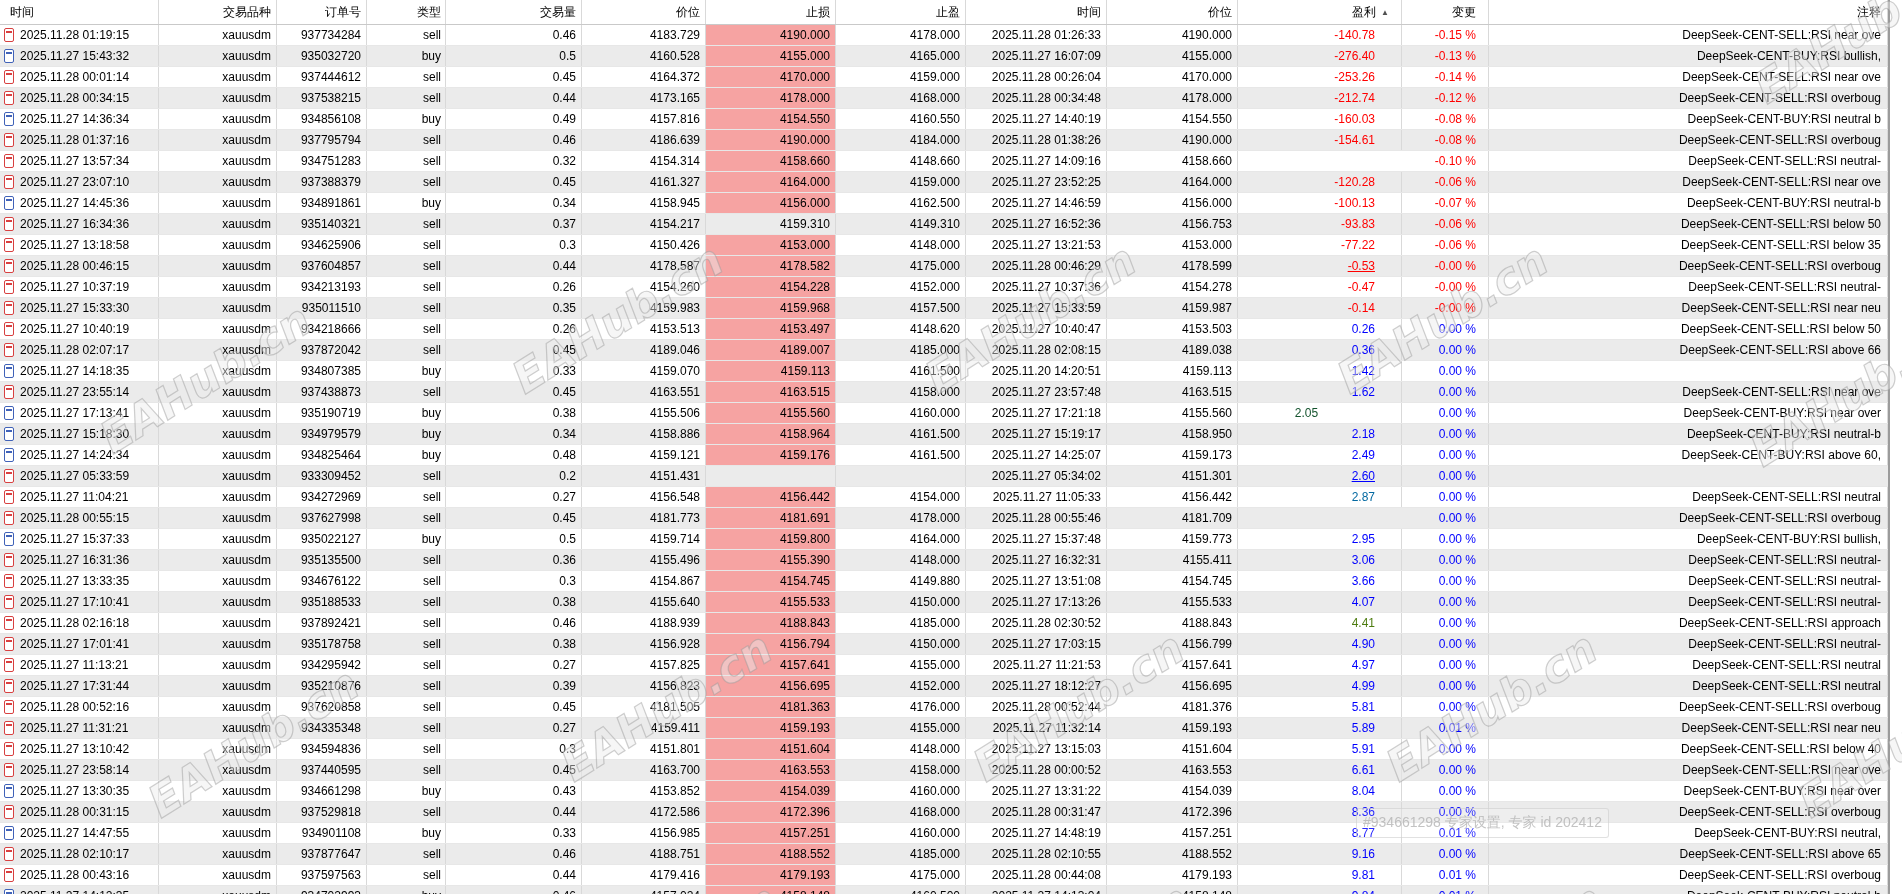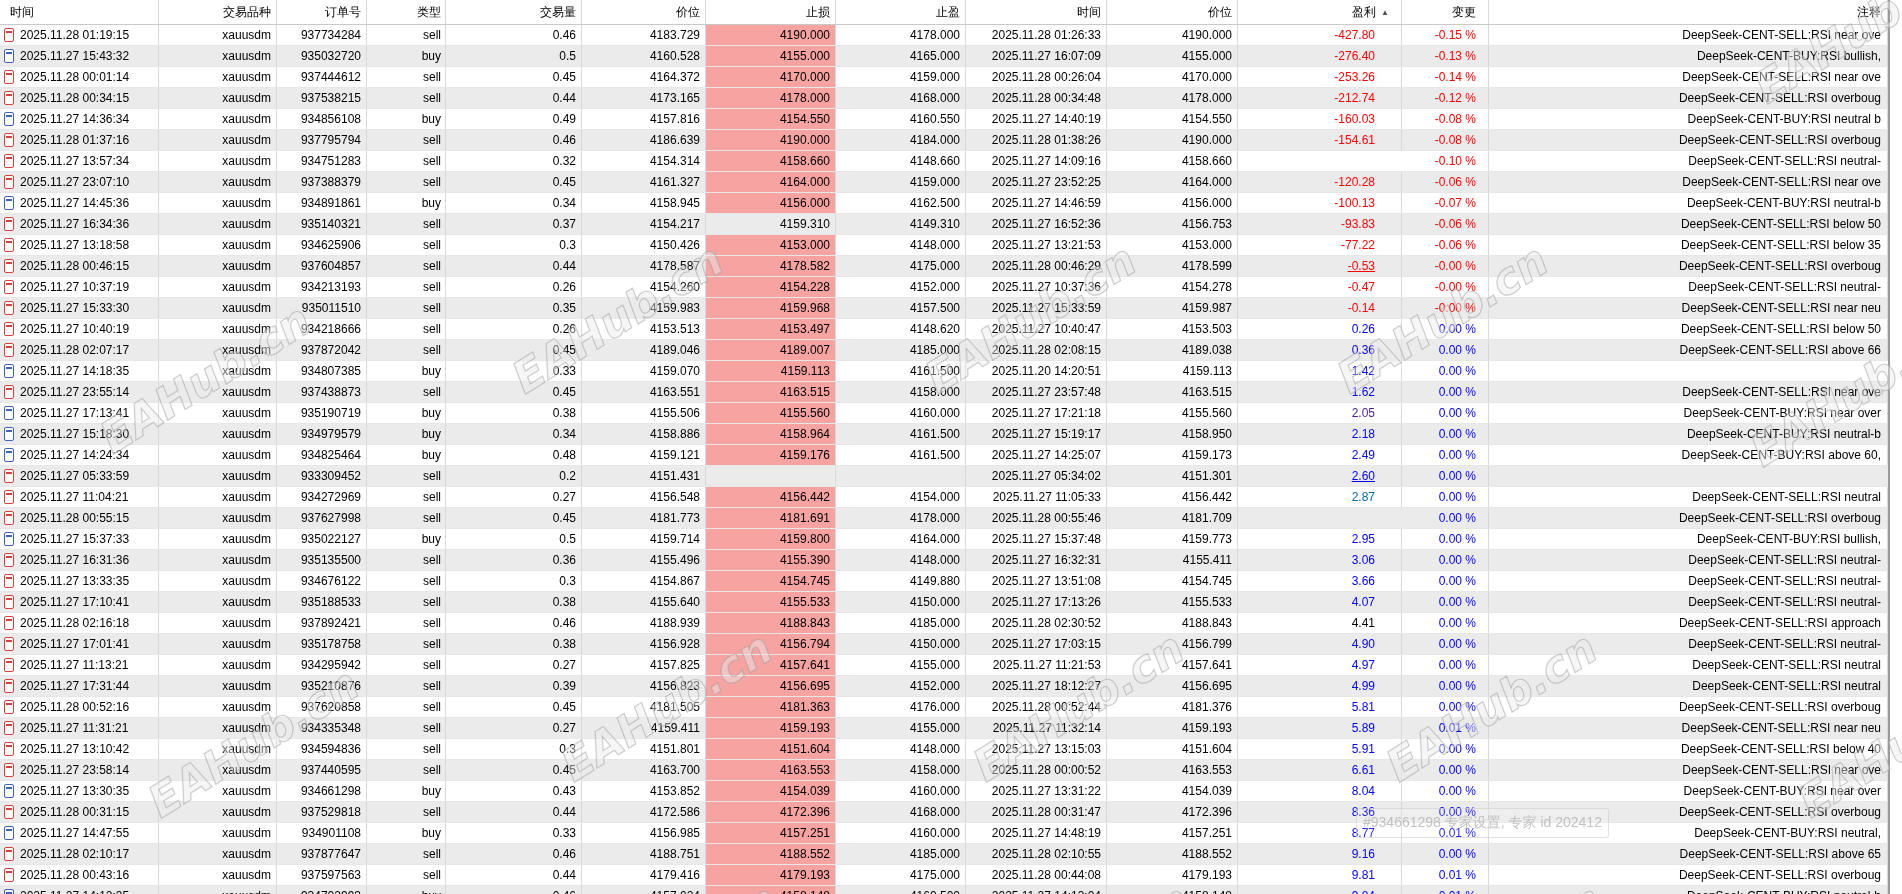--- a/index.html
+++ b/index.html
@@ -80,21 +80,21 @@
           </div>
           <div class="cell c2 r">xauusdm</div>
           <div class="cell c3 r">937734284</div>
           <div class="cell c4 r">sell</div>
           <div class="cell c5 r">0.46</div>
           <div class="cell c6 r">4183.729</div>
           <div class="cell c7 r hl">4190.000</div>
           <div class="cell c8 r">4178.000</div>
           <div class="cell c9 r">2025.11.28 01:26:33</div>
           <div class="cell c10 r">4190.000</div>
-          <div class="cell c11 r" style="color: rgb(255, 0, 0);">-427.80</div>
+          <div class="cell c11 r" style="color: rgb(255, 0, 0);">-140.78</div>
           <div class="cell c12 r" style="color: rgb(255, 0, 0);">-0.15 %</div>
           <div class="cell c13 r">DeepSeek-CENT-SELL:RSI near ove</div>
         </div>
         <div class="row alt">
           <div class="cell c1">
             <span class="doc-icon buy"></span>
             <span>2025.11.27 15:43:32</span>
           </div>
           <div class="cell c2 r">xauusdm</div>
           <div class="cell c3 r">935032720</div>
@@ -403,21 +403,21 @@
           </div>
           <div class="cell c2 r">xauusdm</div>
           <div class="cell c3 r">935190719</div>
           <div class="cell c4 r">buy</div>
           <div class="cell c5 r">0.38</div>
           <div class="cell c6 r">4155.506</div>
           <div class="cell c7 r hl">4155.560</div>
           <div class="cell c8 r">4160.000</div>
           <div class="cell c9 r">2025.11.27 17:21:18</div>
           <div class="cell c10 r">4155.560</div>
-          <div class="cell c11 r" style="color: #4c1d95;">2.05</div>
+          <div class="cell c11 r" style="color: #14532d; text-align: center;">2.05</div>
           <div class="cell c12 r" style="color: rgb(0, 0, 255);">0.00 %</div>
           <div class="cell c13 r">DeepSeek-CENT-BUY:RSI near over</div>
         </div>
         <div class="row alt">
           <div class="cell c1">
             <span class="doc-icon buy"></span>
             <span>2025.11.27 15:18:30</span>
           </div>
           <div class="cell c2 r">xauusdm</div>
           <div class="cell c3 r">934979579</div>
@@ -582,21 +582,21 @@
           </div>
           <div class="cell c2 r">xauusdm</div>
           <div class="cell c3 r">937892421</div>
           <div class="cell c4 r">sell</div>
           <div class="cell c5 r">0.46</div>
           <div class="cell c6 r">4188.939</div>
           <div class="cell c7 r hl">4188.843</div>
           <div class="cell c8 r">4185.000</div>
           <div class="cell c9 r">2025.11.28 02:30:52</div>
           <div class="cell c10 r">4188.843</div>
-          <div class="cell c11 r" style="color: #000000;">4.41</div>
+          <div class="cell c11 r" style="color: #4d7c0f;">4.41</div>
           <div class="cell c12 r" style="color: rgb(0, 0, 255);">0.00 %</div>
           <div class="cell c13 r">DeepSeek-CENT-SELL:RSI approach</div>
         </div>
         <div class="row alt">
           <div class="cell c1">
             <span class="doc-icon sell"></span>
             <span>2025.11.27 17:01:41</span>
           </div>
           <div class="cell c2 r">xauusdm</div>
           <div class="cell c3 r">935178758</div>

